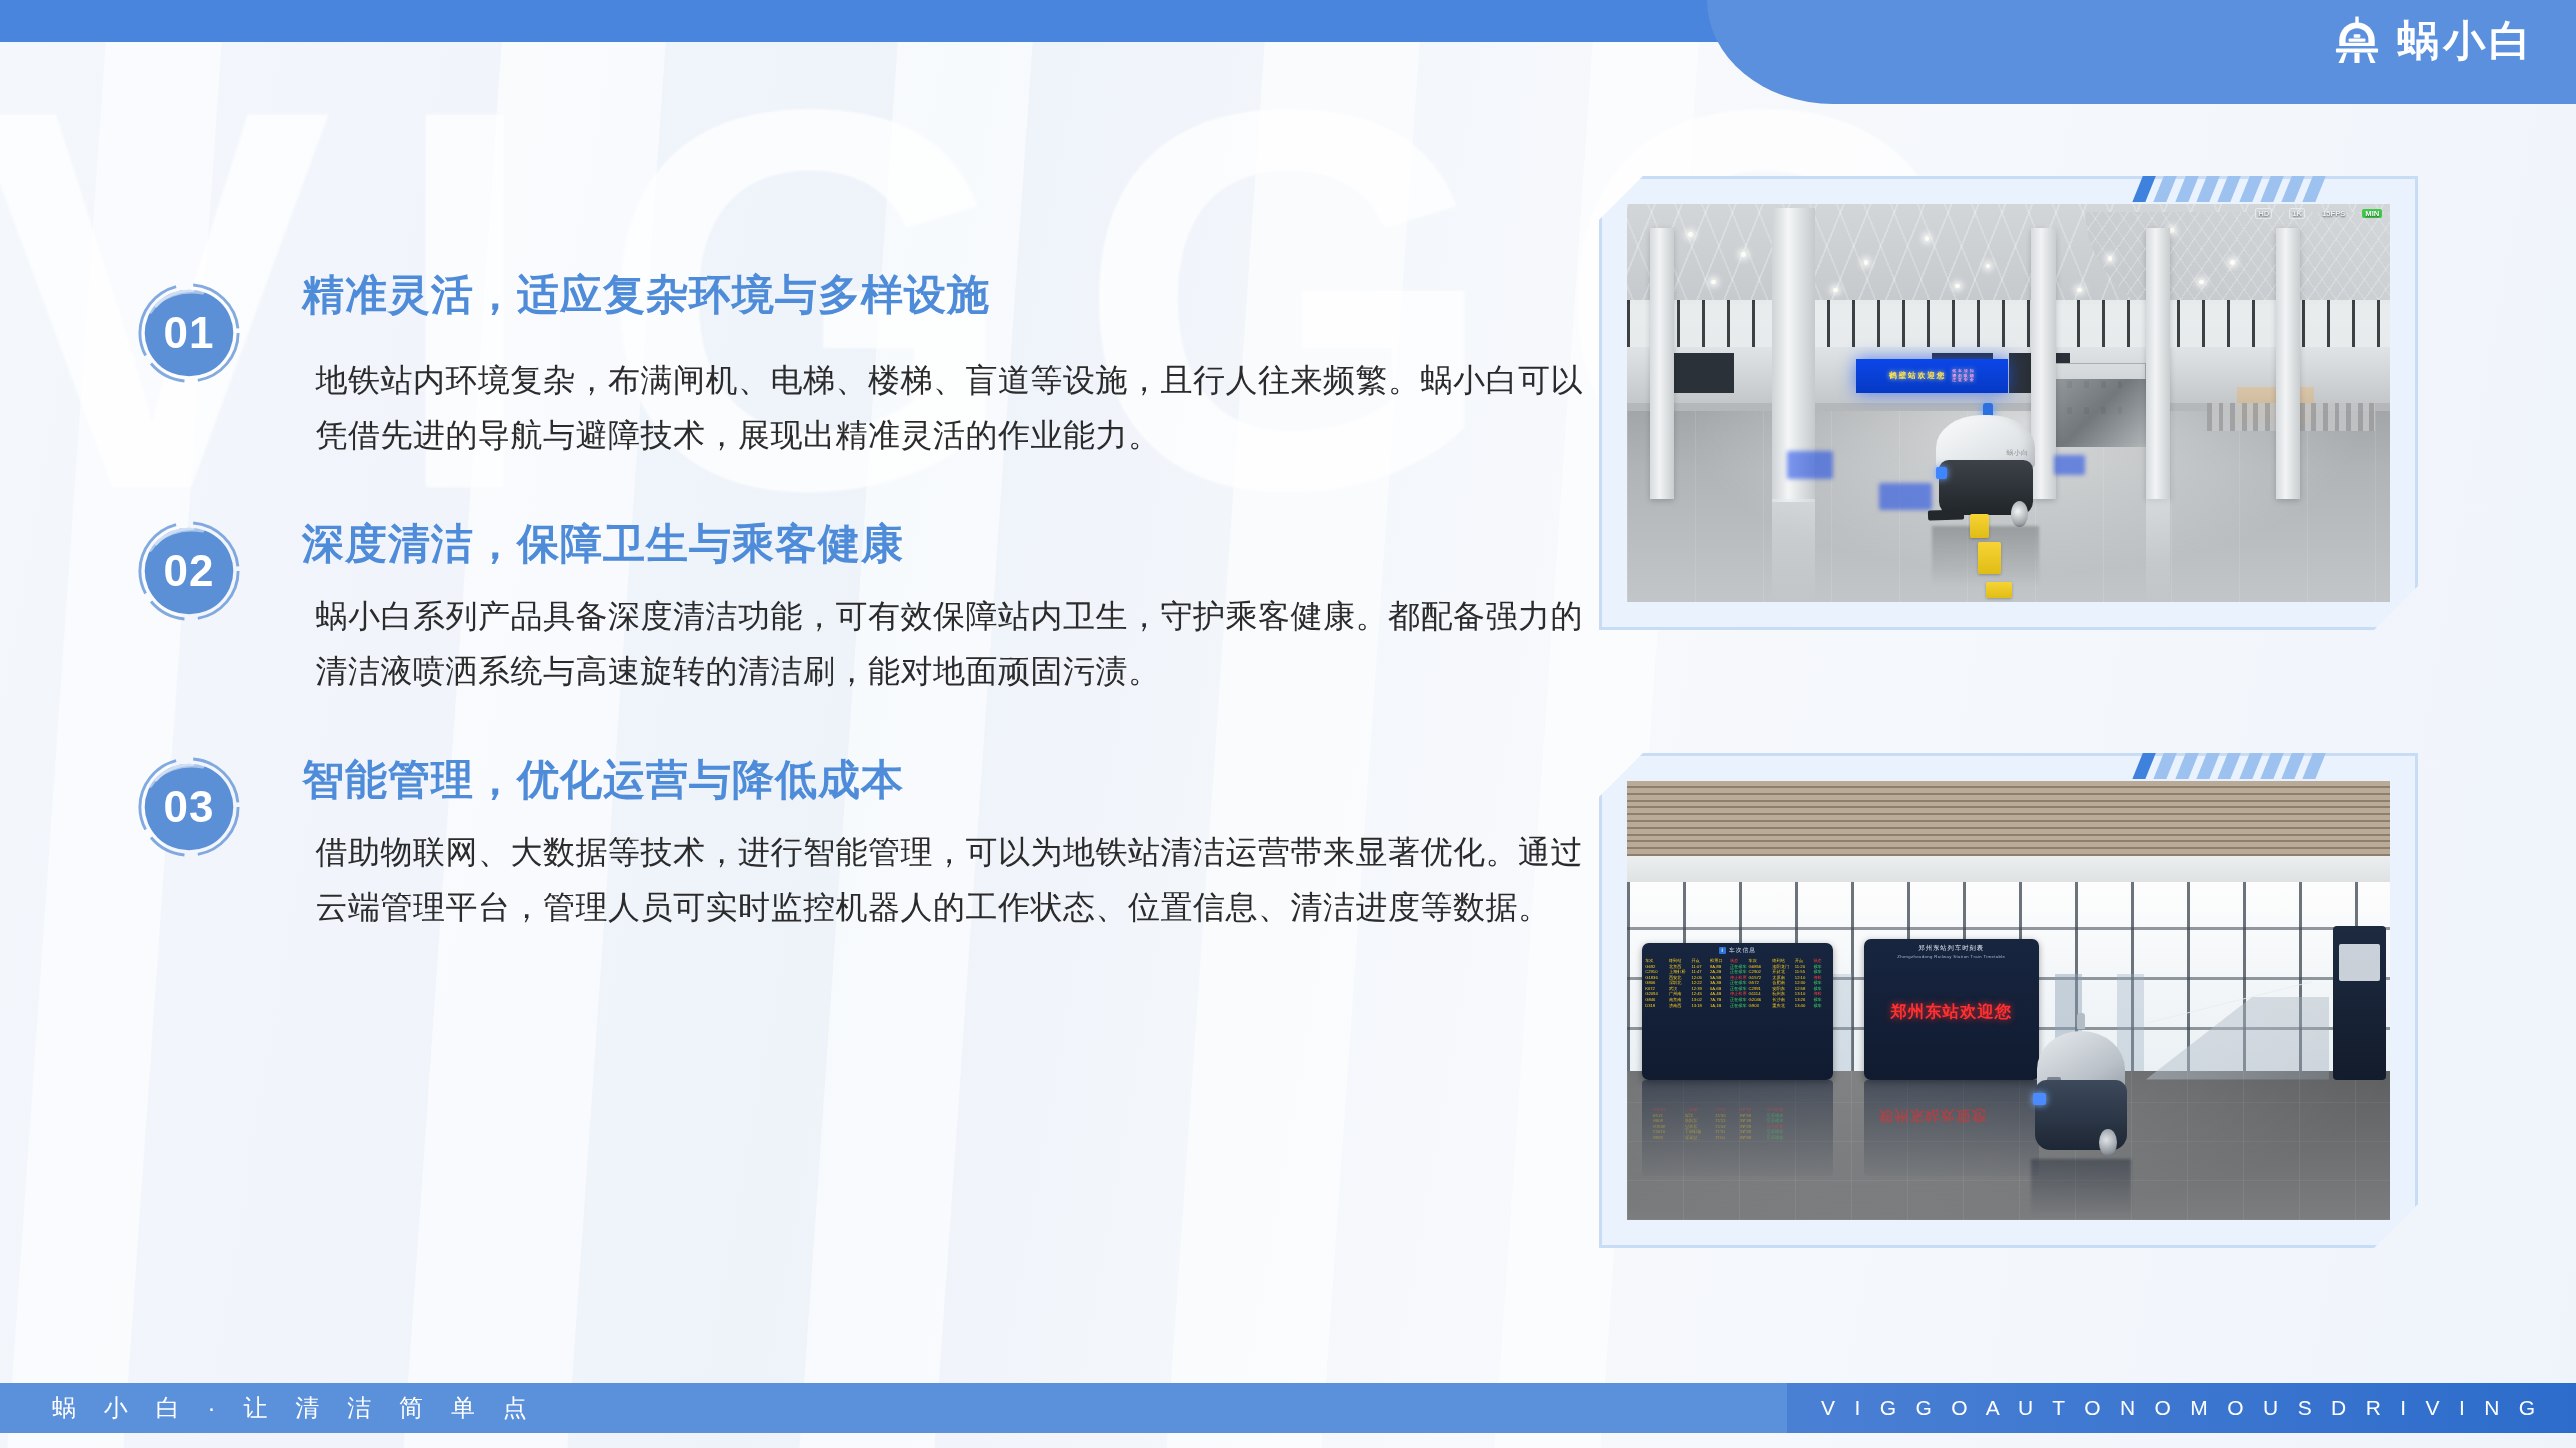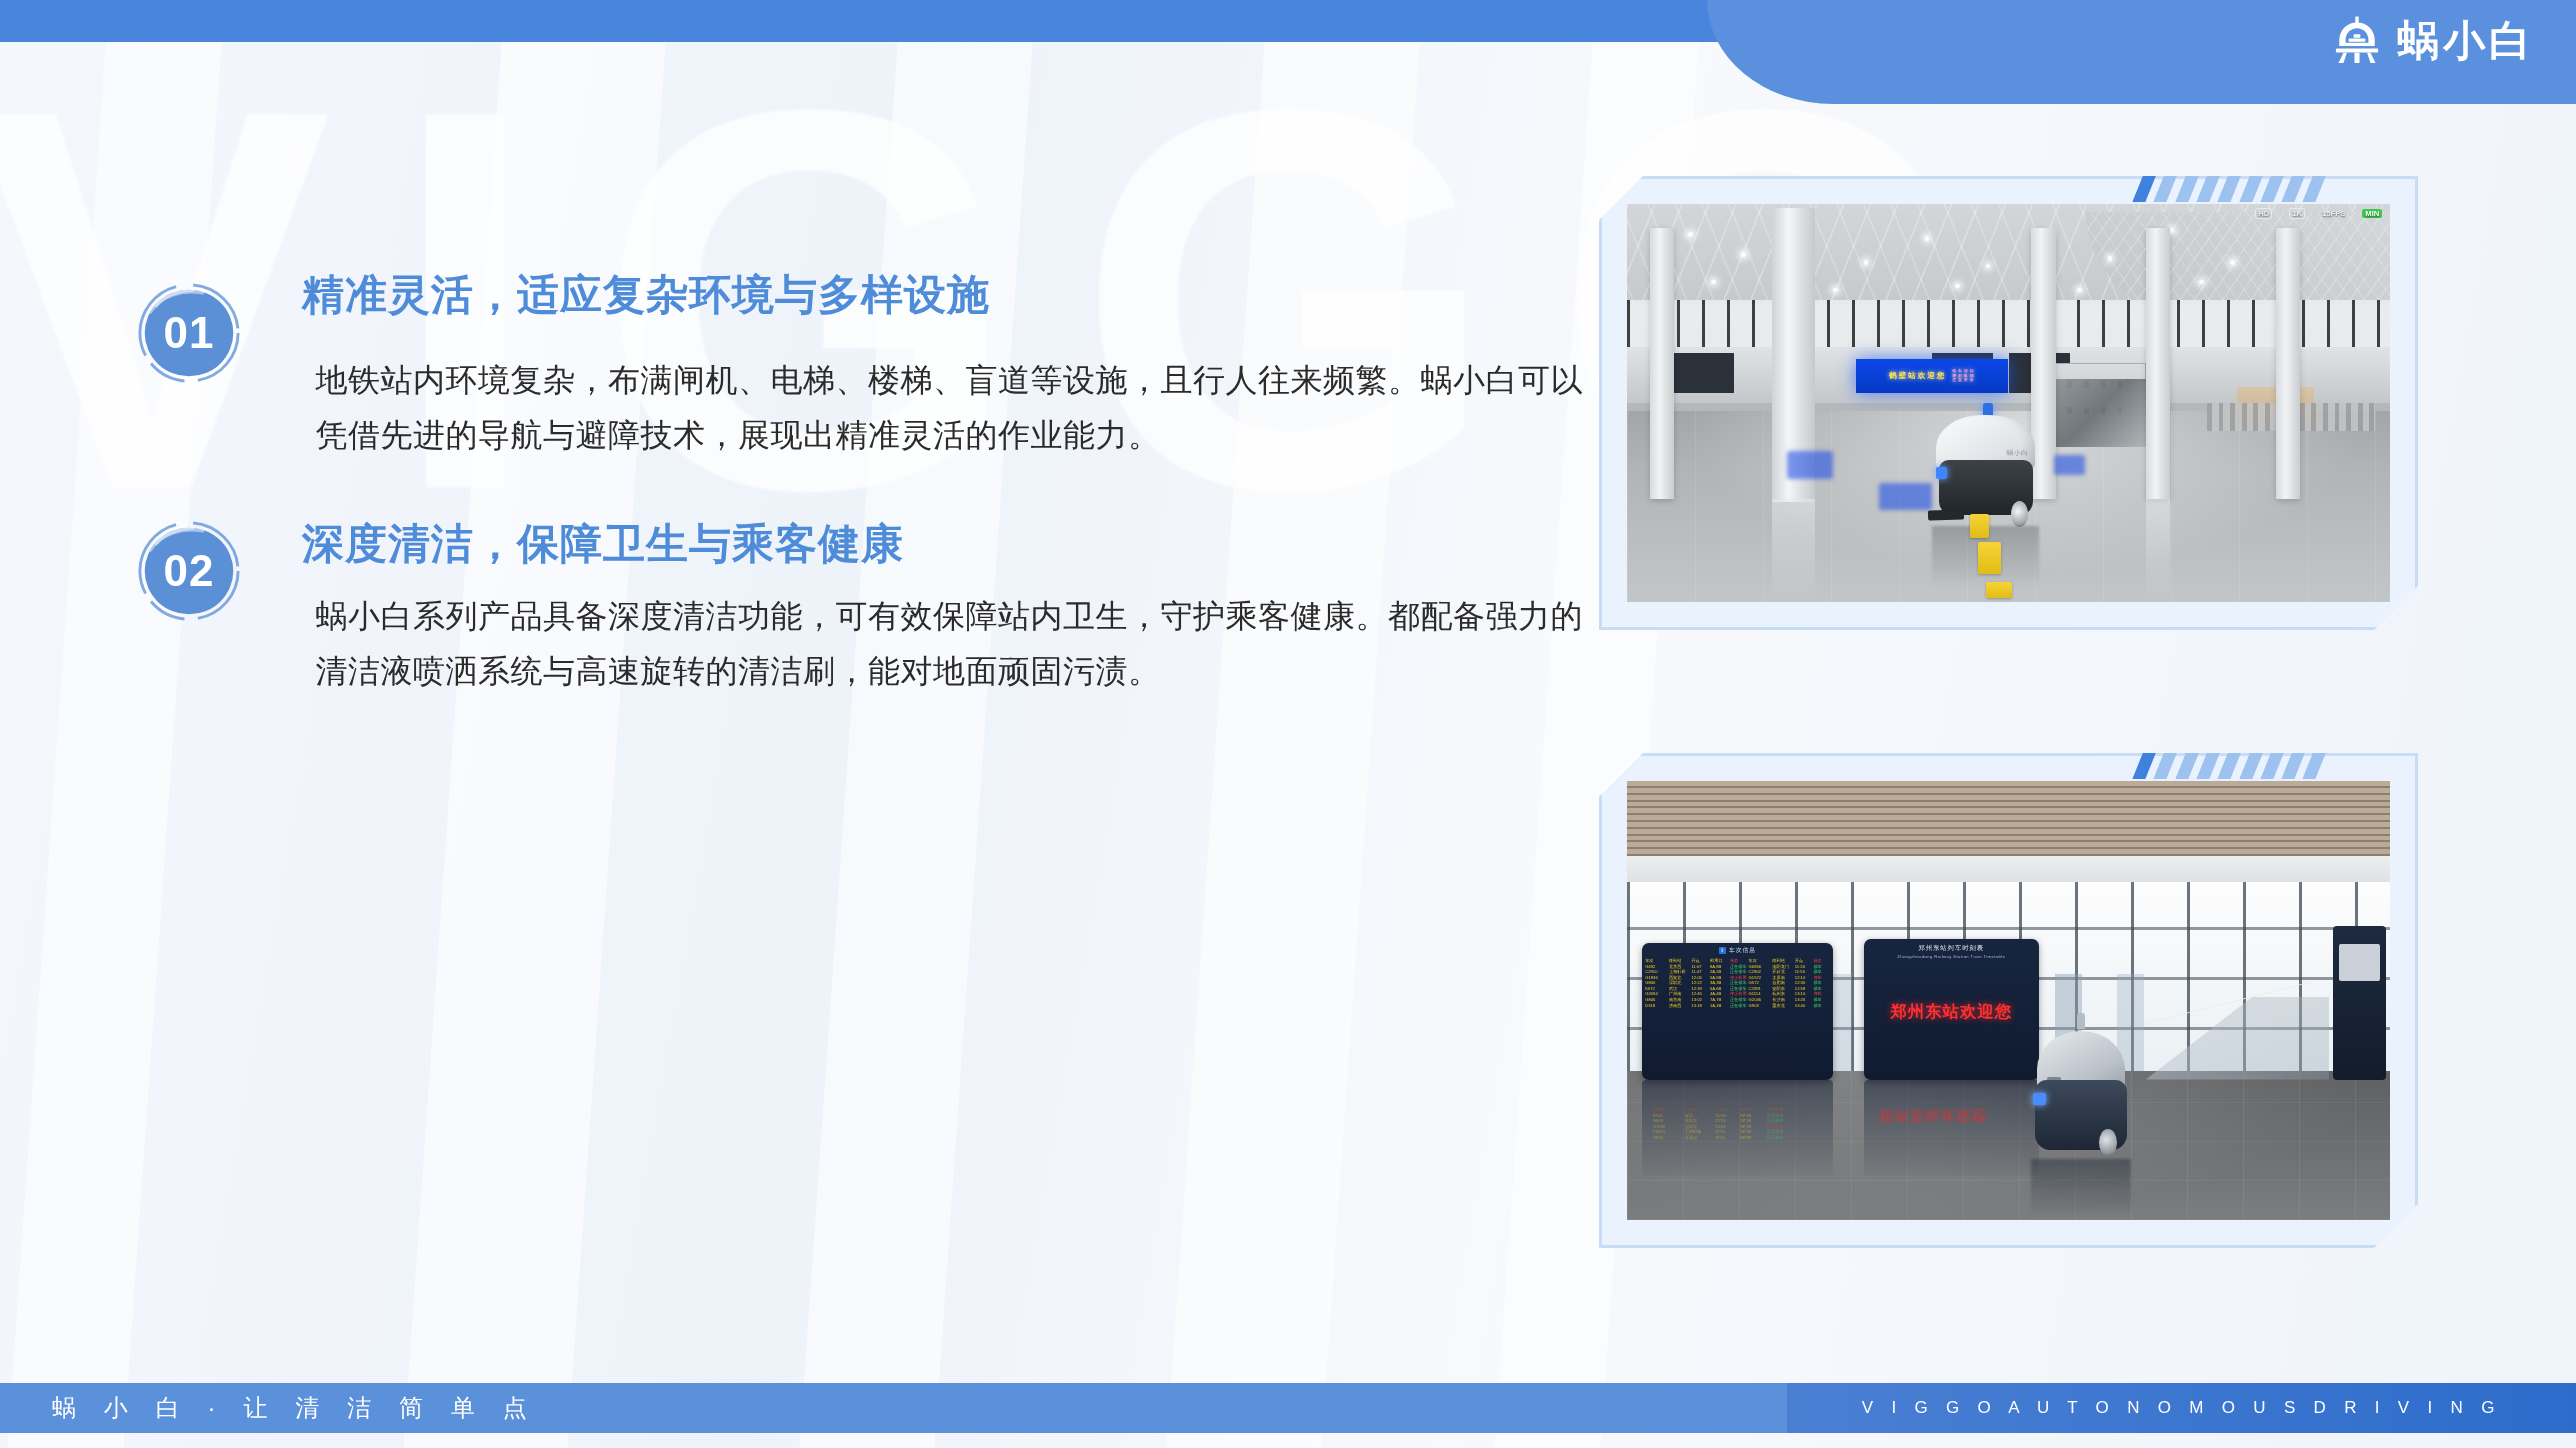--- a/index.html
+++ b/index.html
@@ -496,21 +496,21 @@
   .footer-left span {
     color:#ffffff; font-size:24px;
     letter-spacing:10.6px; padding-left:52px;
   }
   .footer-right {
     flex:1;
     background: linear-gradient(90deg, #4a80d4, #2d6ccb);
     display:flex; align-items:center; justify-content:center;
   }
   .footer-right span {
-    color:#ffffff; font-size:17px;
+    color:#ffffff; font-size:21px;
     letter-spacing:6.8px;
   }
 </style>
 </head>
 <body>
 
 <div class="slide">
 
   <div class="watermark">VIGGO</div>
   <div class="wmband" style="left:58px;width:116px;"></div>
@@ -568,20 +568,35 @@
           <path d="M22 26c8-10 22-16 38-16" fill="none" stroke="#ffffff" stroke-width="3" opacity=".45" stroke-linecap="round"></path>
         </svg>
         <span>02</span>
       </div>
       <div class="sec-body">
         <div class="sec-head">深度清洁，保障卫生与乘客健康</div>
         <div class="sec-text">蜗小白系列产品具备深度清洁功能，可有效保障站内卫生，守护乘客健康。都配备强力的清洁液喷洒系统与高速旋转的清洁刷，能对地面顽固污渍。</div>
       </div>
     </div>
 
+    <div class="section s3">
+      <div class="badge">
+        <svg viewBox="0 0 112 108" aria-hidden="true">
+          <ellipse cx="56" cy="54" rx="46" ry="45" fill="#5b8fd6"></ellipse>
+          <ellipse cx="56" cy="54" rx="51" ry="50" fill="none" stroke="#5b8fd6" stroke-width="3" stroke-dasharray="70 14 40 10 90 18" opacity=".75"></ellipse>
+          <path d="M16 32c10-16 32-24 54-20" fill="none" stroke="#e9f1fb" stroke-width="4" opacity=".55" stroke-linecap="round"></path>
+          <path d="M22 26c8-10 22-16 38-16" fill="none" stroke="#ffffff" stroke-width="3" opacity=".45" stroke-linecap="round"></path>
+        </svg>
+        <span>03</span>
+      </div>
+      <div class="sec-body">
+        <div class="sec-head">智能管理，优化运营与降低成本</div>
+        <div class="sec-text">借助物联网、大数据等技术，进行智能管理，可以为地铁站清洁运营带来显著优化。通过云端管理平台，管理人员可实时监控机器人的工作状态、位置信息、清洁进度等数据。</div>
+      </div>
+    </div>
 
   </div>
 
   <div class="frame f1 frame-clip">
     <div class="stripes">
       <i></i>
         <i></i>
         <i></i>
         <i></i>
         <i></i>

